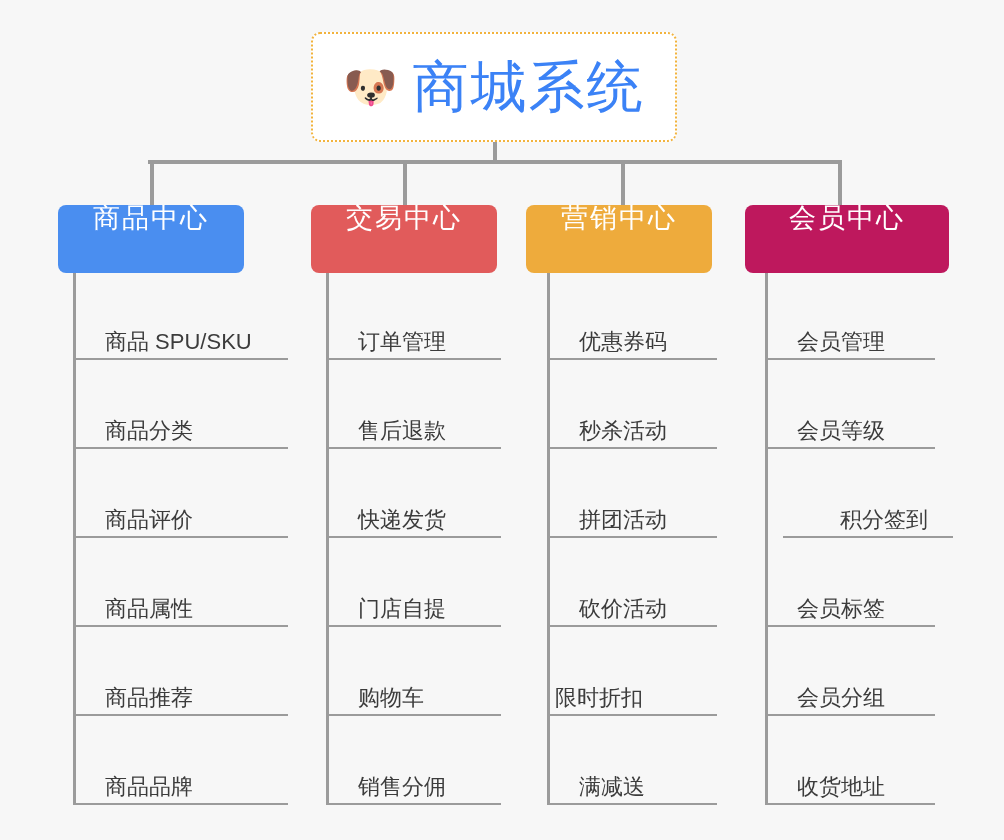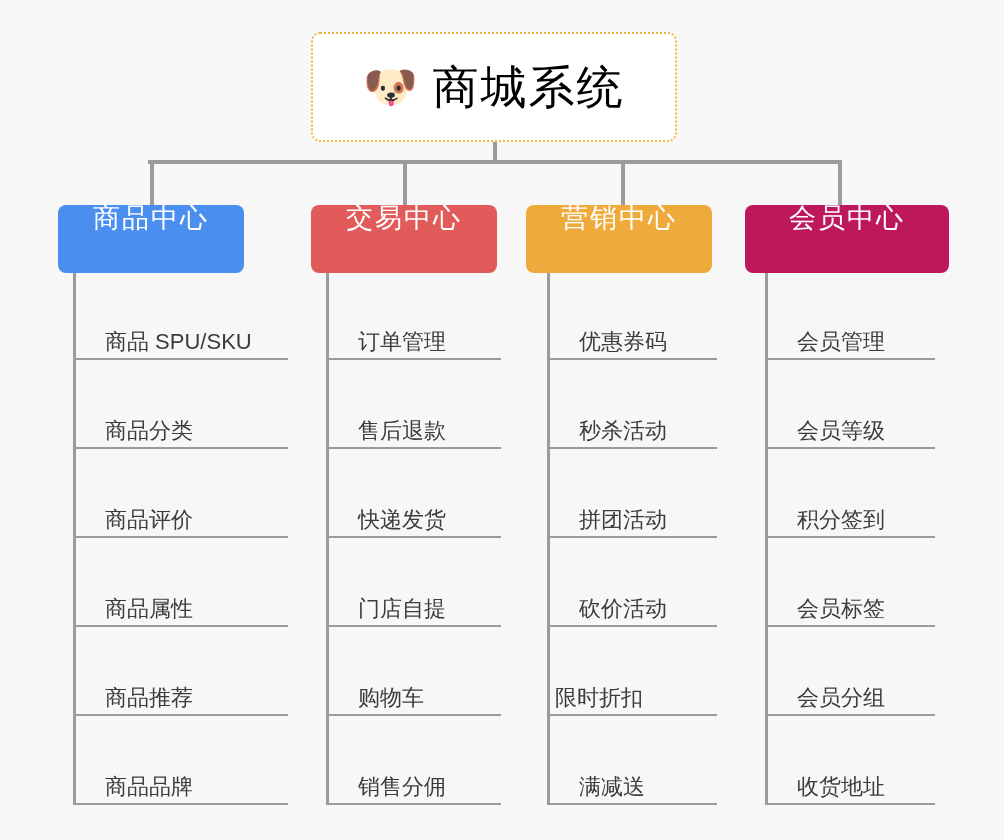--- a/index.html
+++ b/index.html
@@ -37,22 +37,22 @@
     justify-content: center;
     gap: 14px;
   }
   .root-emoji {
     font-size: 44px;
     line-height: 1;
     display: block;
     filter: saturate(1.05);
   }
   .root-title {
-    font-size: 46px;
-    color: #000000;
+    font-size: 56px;
+    color: #3b82f6;
     letter-spacing: 2px;
     line-height: 1;
     white-space: nowrap;
   }
 
   
   .conn {
     position: absolute;
     background: #9b9b9b;
   }
@@ -217,21 +217,21 @@
       <span class="leaf-label">满减送</span>
     </div>
     <div class="conn conn-drop" style="left: 838px;"></div>
     <div class="spine" style="left: 765px; height: 532px;"></div>
     <div class="leaf" style="left: 765px; top: 312px; width: 170px;">
       <span class="leaf-label">会员管理</span>
     </div>
     <div class="leaf" style="left: 765px; top: 401px; width: 170px;">
       <span class="leaf-label">会员等级</span>
     </div>
-    <div class="leaf" style="left: 765px; top: 490px; width: 170px;">
+    <div class="leaf" style="left: 783px; top: 490px; width: 170px; justify-content: center;">
       <span class="leaf-label">积分签到</span>
     </div>
     <div class="leaf" style="left: 765px; top: 579px; width: 170px;">
       <span class="leaf-label">会员标签</span>
     </div>
     <div class="leaf" style="left: 765px; top: 668px; width: 170px;">
       <span class="leaf-label">会员分组</span>
     </div>
     <div class="leaf" style="left: 765px; top: 757px; width: 170px;">
       <span class="leaf-label">收货地址</span>

